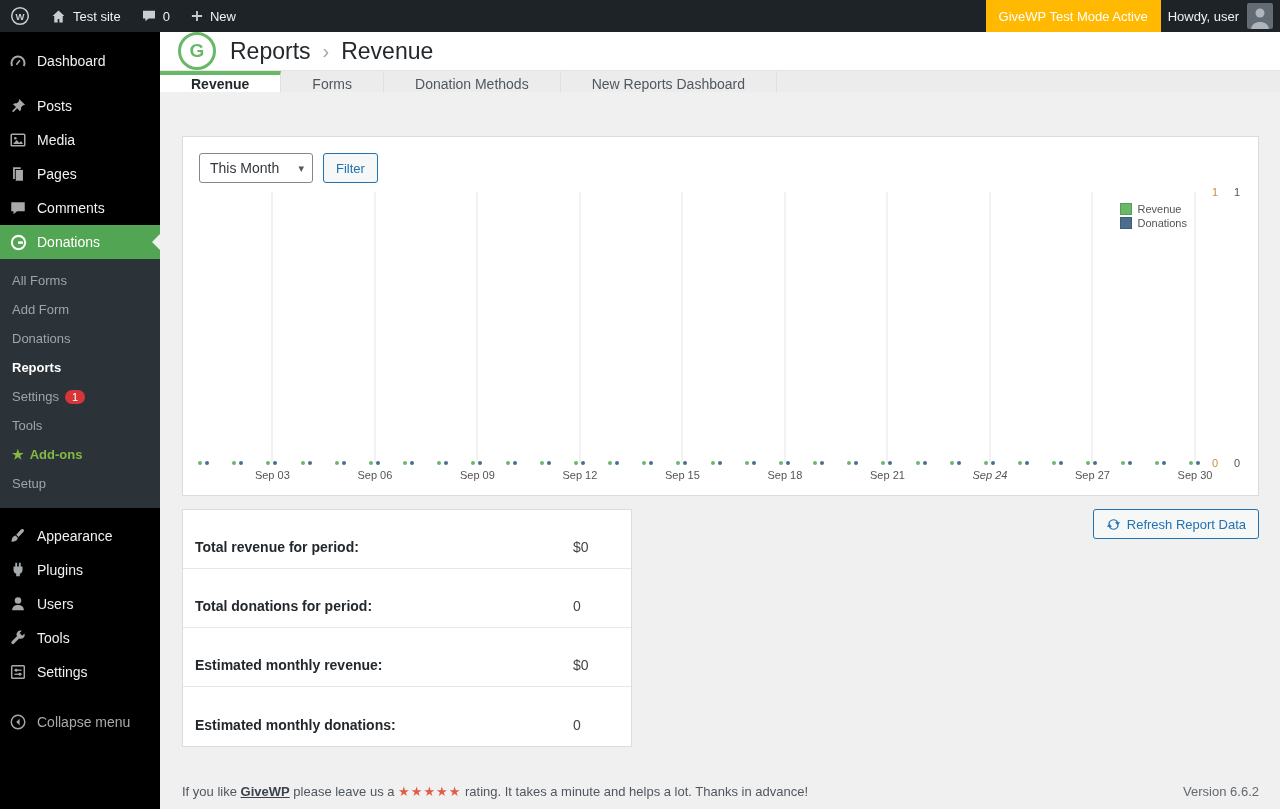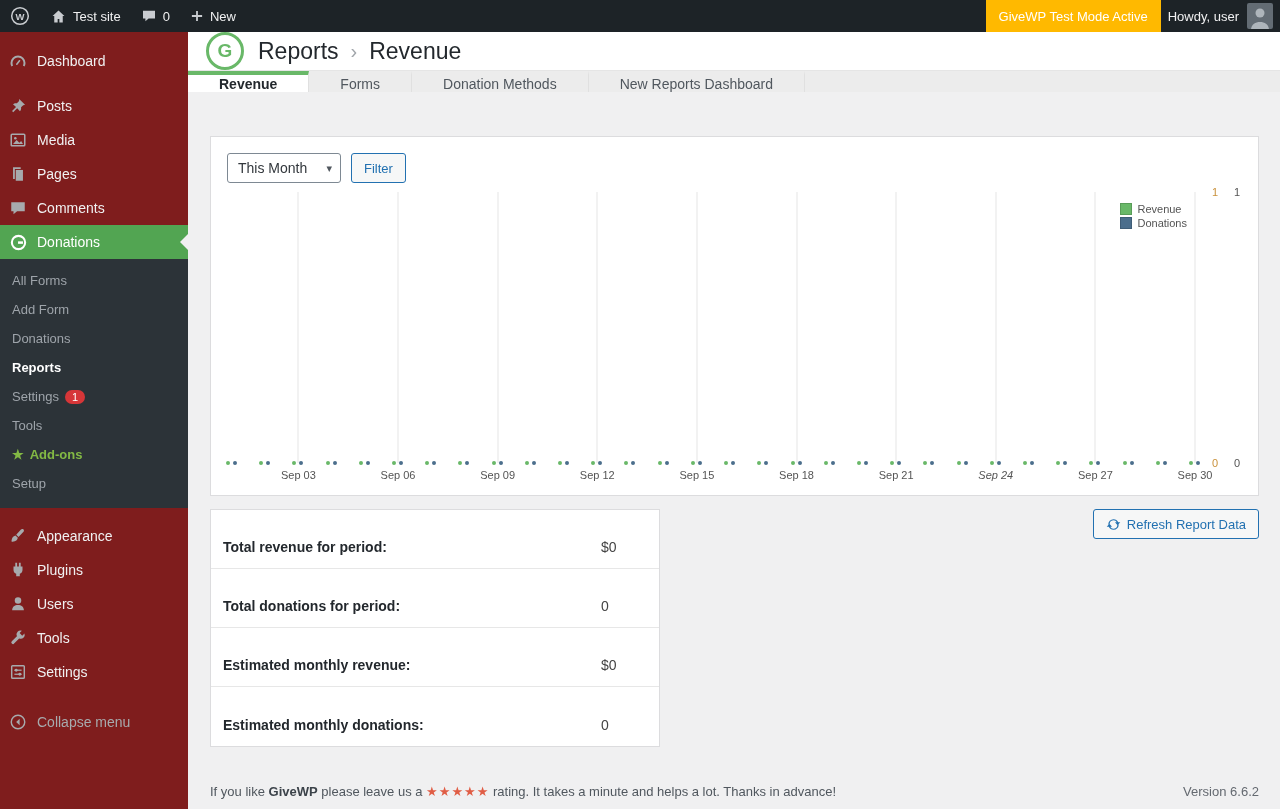--- a/index.html
+++ b/index.html
@@ -14,21 +14,21 @@
   .ab-item { display:flex; align-items:center; gap:6px; padding:0 10px; color:#f0f0f1; cursor:pointer; }
   .ab-item .abicon { color:#c9ccd0; display:flex; align-items:center; }
   .test-badge { background:#ffb900; color:#fff; display:flex; align-items:center; padding:0 13px; }
   .howdy { display:flex; align-items:center; gap:8px; padding:0 7px; cursor:pointer; }
   .avatar { width:26px; height:26px; border-radius:2px; overflow:hidden; flex-shrink:0; }
 
   
   .frame { display:flex; padding-top:32px; height:809px; }
 
   
-  .sidebar { width:188px; flex-shrink:0; background:#7f1d1d; color:#f0f0f1;
+  .sidebar { width:160px; flex-shrink:0; background:#000000; color:#f0f0f1;
              font-size:14px; padding-top:12px; }
   .menu-item { display:flex; align-items:center; gap:9px; padding:7px 8px; cursor:pointer; position:relative; }
   .menu-item .micon { width:20px; height:20px; color:#a7aaad; display:flex; align-items:center; justify-content:center; flex-shrink:0; }
   .menu-item.active { background:#52a552; color:#fff; }
   .menu-item.active .micon { color:#fff; }
   .menu-item.active::after { content:''; position:absolute; right:0; top:50%; margin-top:-8px;
                              border:8px solid transparent; border-right-color:#f0f0f1; }
   .menu-sep { height:11px; }
   .submenu { background:#2c3338; padding:7px 0 10px; font-size:13px; }
   .submenu-item { padding:7px 12px; color:#9ea4aa; cursor:pointer; display:flex; align-items:flex-end; gap:6px; }
@@ -90,21 +90,21 @@
   .srow { display:flex; align-items:center; padding:0 12px; height:43px; border-bottom:1px solid #e7e7e7;margin-top:16px; }
   .srow:last-child { border-bottom:none; }
   .srow .lbl { flex:1; font-weight:bold; font-size:14px; color:#23282d; }
   .srow .val { width:46px; font-size:14px; color:#444; }
 
   
   .page-footer { display:flex; justify-content:space-between; align-items:center;
                  margin-top:37px; font-size:13px; color:#50575e; padding-bottom:10px; }
   .stars { color:#e05d45; letter-spacing:1px; }
   .version { color:#646970; }
-  b.brand { color:#3c434a; }
+  b.brand { color:#3c434a;text-decoration:underline; }
 </style>
 </head>
 <body>
 
 <div class="admin-bar">
   <div class="ab-group">
     <div class="ab-item">
       <span class="abicon">
         <svg viewBox="0 0 20 20" width="20" height="20">
             <circle cx="10" cy="10" r="8.3" fill="none" stroke="currentColor" stroke-width="1.5"></circle>

